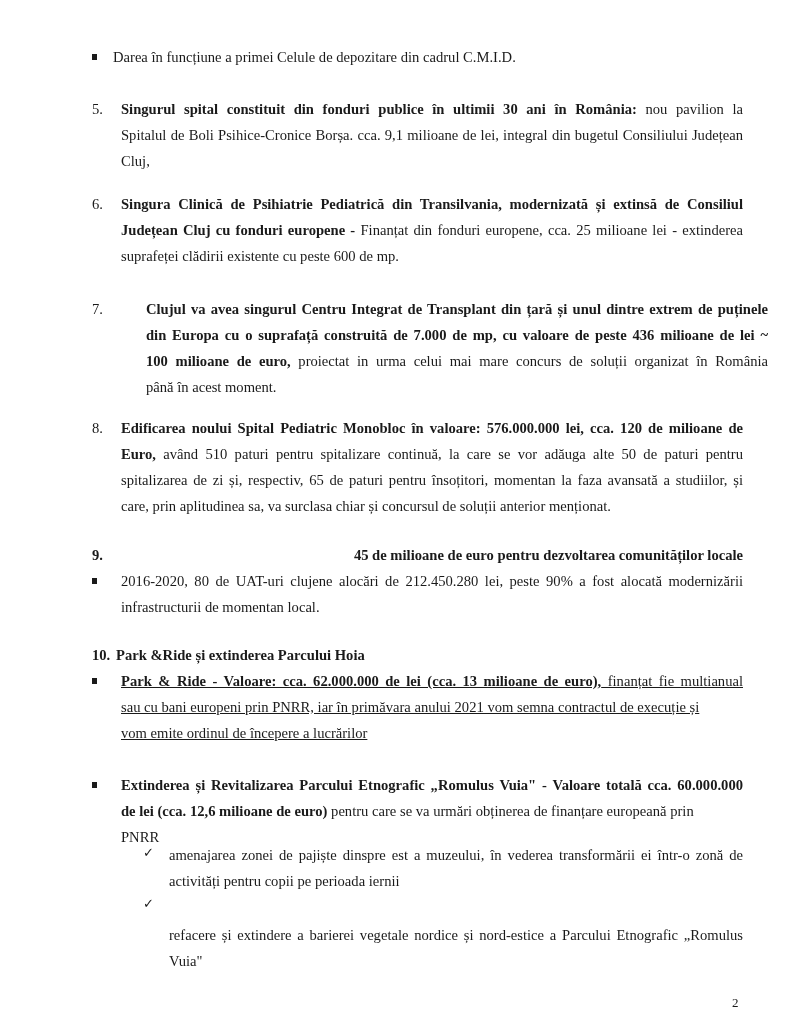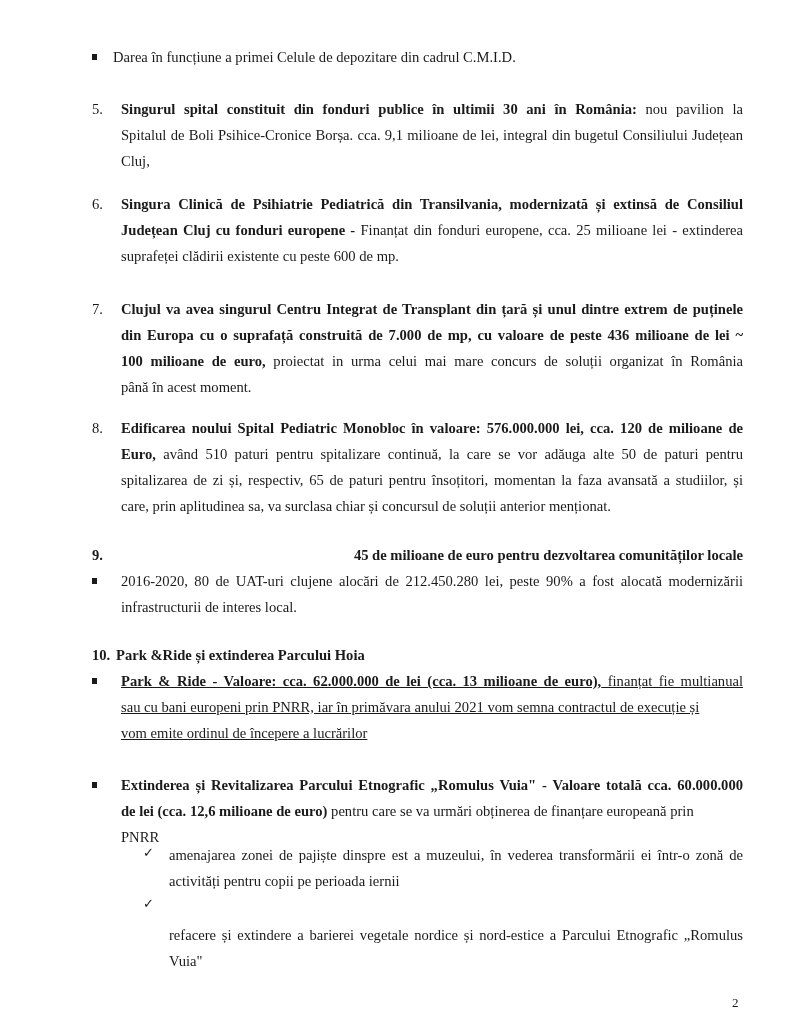--- a/index.html
+++ b/index.html
@@ -36,41 +36,41 @@
   </div>
 
   <div class="num" style="top:180px; line-height:26px;">6.</div>
   <div class="txt" style="top:180px; line-height:26px;">
     <span class="line justify"><b>Singura Clinică de Psihiatrie Pediatrică din Transilvania, modernizată și extinsă de Consiliul</b></span>
     <span class="line justify"><b>Județean Cluj cu fonduri europene -</b><span> Finanțat din fonduri europene,  cca. 25 milioane lei - extinderea</span></span>
     <span class="line"><span>suprafeței clădirii existente cu peste 600 de mp.</span></span>
   </div>
 
   <div class="num" style="top:285px; line-height:26px;">7.</div>
-  <div class="txt" style="top:285px; line-height:26px;">
+  <div class="txt" style="top:285px; line-height:26px;margin-left:25px;">
     <span class="line justify"><b>Clujul va avea singurul Centru Integrat de Transplant din țară și unul dintre extrem de puținele</b></span>
     <span class="line justify"><b>din Europa cu o suprafață construită de 7.000 de mp,  cu valoare de peste 436 milioane de lei ~</b></span>
     <span class="line justify"><b>100 milioane de euro,</b><span> proiectat in urma  celui  mai mare concurs de soluții organizat în România</span></span>
     <span class="line"><span>până în acest moment.</span></span>
   </div>
 
   <div class="num" style="top:404px; line-height:26px;">8.</div>
   <div class="txt" style="top:404px; line-height:26px;">
     <span class="line justify"><b>Edificarea noului Spital Pediatric Monobloc în valoare: 576.000.000 lei, cca. 120 de milioane de</b></span>
     <span class="line justify"><b>Euro,</b><span> având 510 paturi pentru spitalizare continuă, la care se vor adăuga alte 50 de paturi pentru</span></span>
     <span class="line justify"><span>spitalizarea de zi și, respectiv, 65 de paturi pentru însoțitori,  momentan la faza avansată a studiilor, și</span></span>
     <span class="line"><span>care, prin aplitudinea sa, va surclasa chiar și concursul de soluții anterior menționat.</span></span>
   </div>
 
   <div class="num" style="top:531px; line-height:26px; font-weight:bold;">9.</div>
   <div class="txt" style="top:531px; line-height:26px; font-weight:bold;text-align:right;">45 de milioane de euro pentru dezvoltarea comunităților locale</div>
   <span class="bul" style="top:564px;"><span class="bul-sq"></span></span>
   <div class="txt" style="top:557px; line-height:26px;">
     <span class="line justify">2016-2020, 80 de UAT-uri clujene alocări de 212.450.280 lei, peste 90% a fost alocată modernizării</span>
-    <span class="line">infrastructurii de interes local.</span>
+    <span class="line">infrastructurii de momentan local.</span>
   </div>
 
   <div class="num" style="top:631px; line-height:26px; font-weight:bold;">10.</div>
   <div class="txt" style="top:631px; line-height:26px; font-weight:bold; left:116px;">Park &amp;Ride  și extinderea Parcului Hoia</div>
 
   <span class="bul" style="top:664px;"><span class="bul-sq"></span></span>
   <div class="txt" style="top:657px; line-height:26px;text-decoration:underline;">
     <span class="line justify"><b>Park &amp; Ride  - Valoare: cca.  62.000.000 de  lei (cca. 13 milioane de euro),</b><span> finanțat fie multianual</span></span>
     <span class="line"><span>sau cu bani europeni prin PNRR, iar în primăvara anului 2021 vom semna contractul de execuție și</span></span>
     <span class="line"><span>vom emite ordinul de începere a lucrărilor</span></span>

